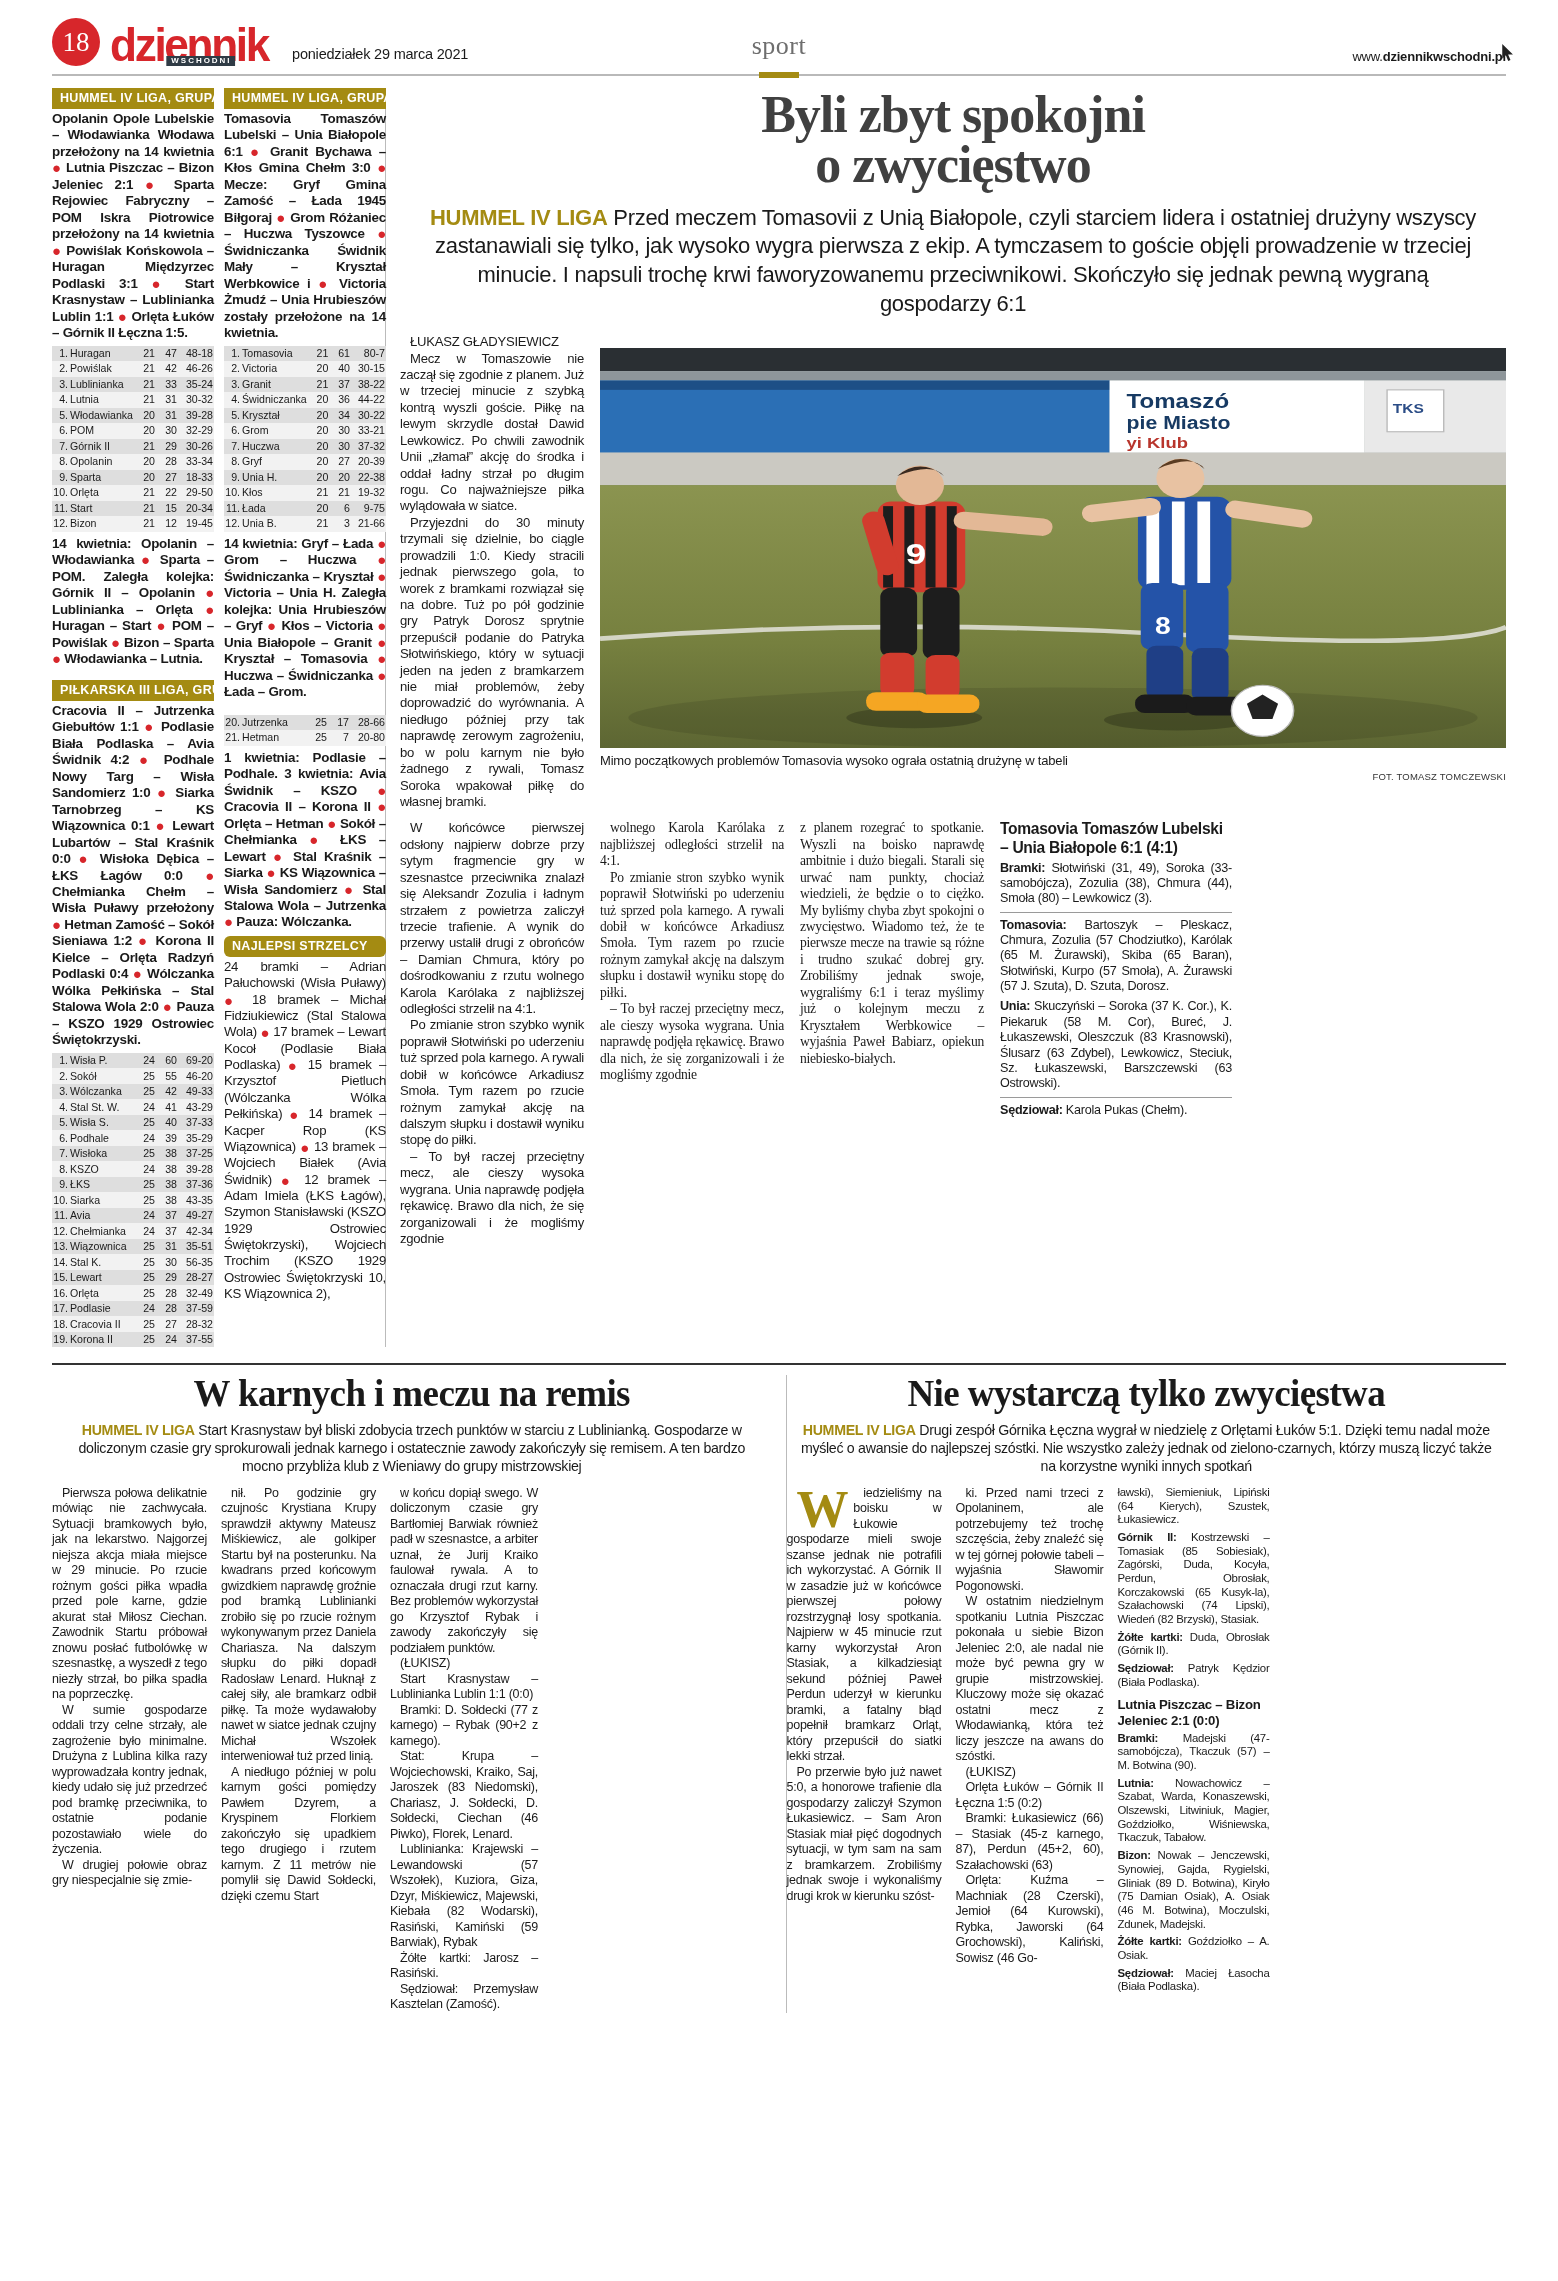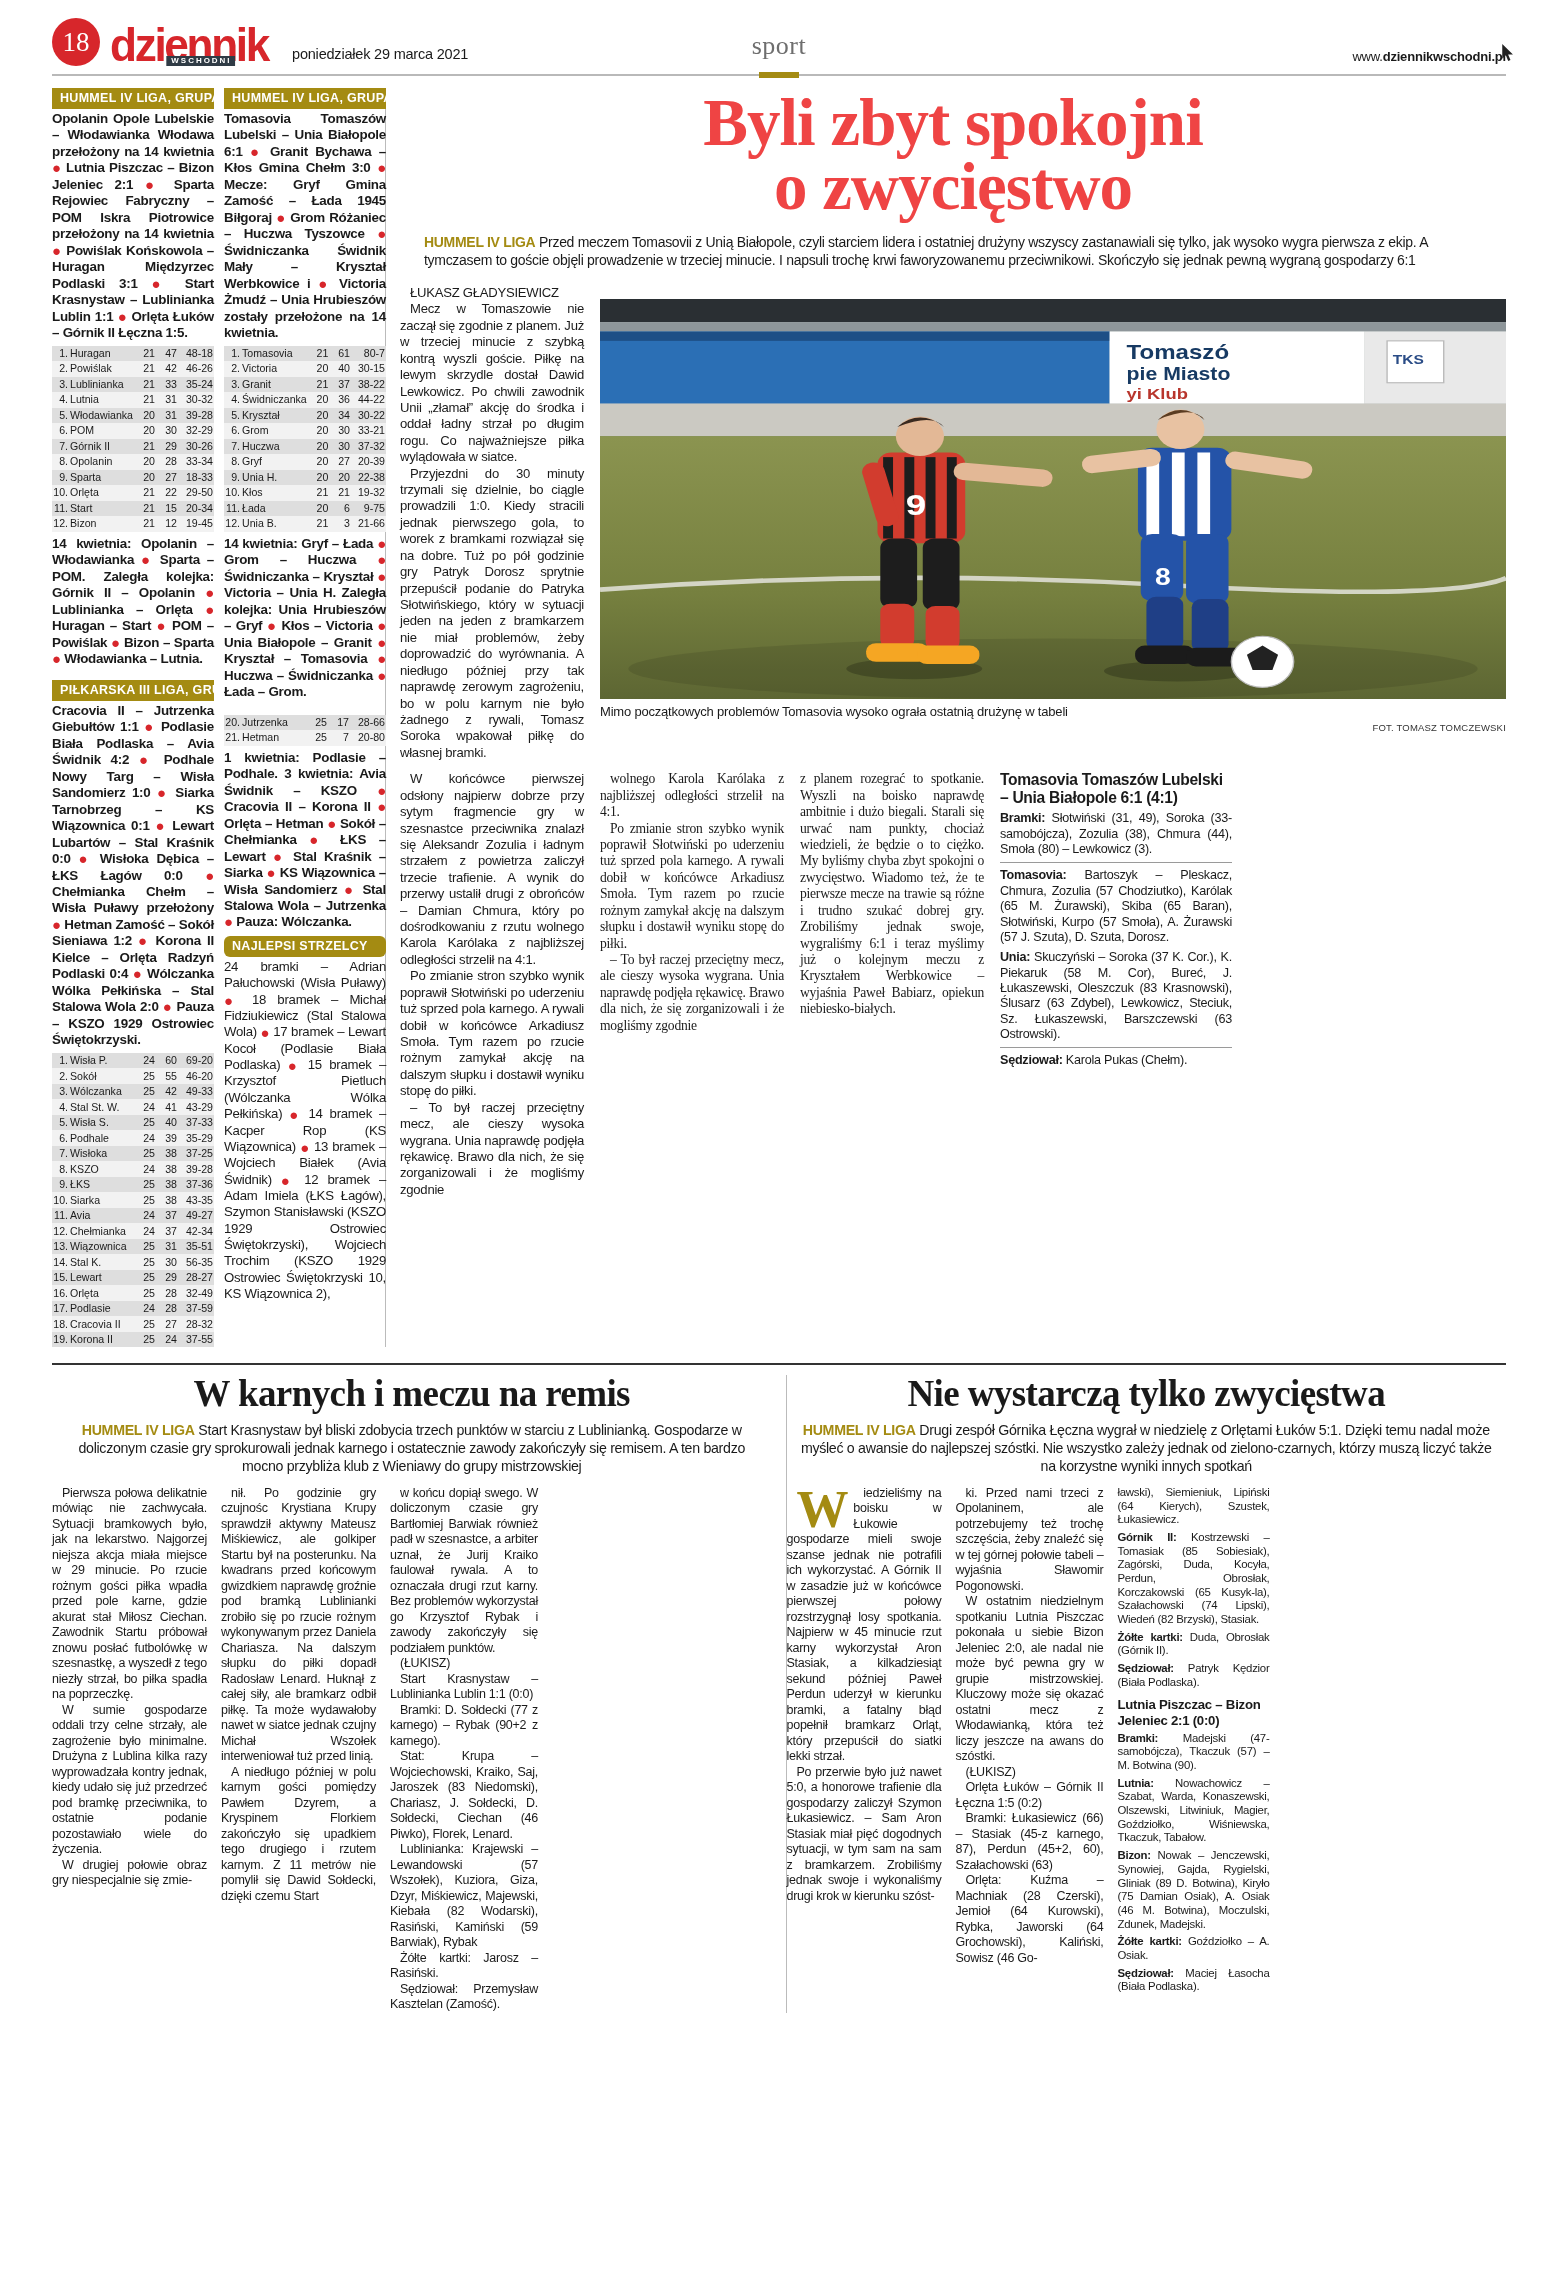--- a/index.html
+++ b/index.html
@@ -94,26 +94,26 @@
   .note { font-size:13.4px; line-height:1.23; font-weight:bold; margin-top:4px;
           text-align:justify; letter-spacing:-0.25px; }
 
   
   .scorers { font-size:13.2px; line-height:1.24; margin-top:2px; text-align:justify;
              letter-spacing:-0.25px; }
 
   
   h1.headline {
     font-family:"Liberation Serif", serif;
-    font-weight:bold; font-size:67px; line-height:0.96;
+    font-weight:bold; font-size:52px; line-height:0.96;
     text-align:center; margin:2px 0 0 0; letter-spacing:-1px;
-    color:#ef4444;
+    color:#404040;
   }
   .lead {
-    font-size:14px; line-height:1.3; 
+    font-size:22px; line-height:1.3; text-align:center;
     margin:14px 24px 0 24px; letter-spacing:-0.3px;
   }
   .lead .kicker { color:#a48b12; font-weight:bold; }
 
   
   .photo-wrap { margin-top:14px; position:relative; }
   .photo { width:100%; height:400px; position:relative; overflow:hidden; background:#6f7f53; }
   .caption { font-size:13px; margin-top:5px; letter-spacing:-0.2px; }
   .credit { font-size:9.5px; text-align:right; margin-top:3px; color:#333; letter-spacing:0.2px; }
 

